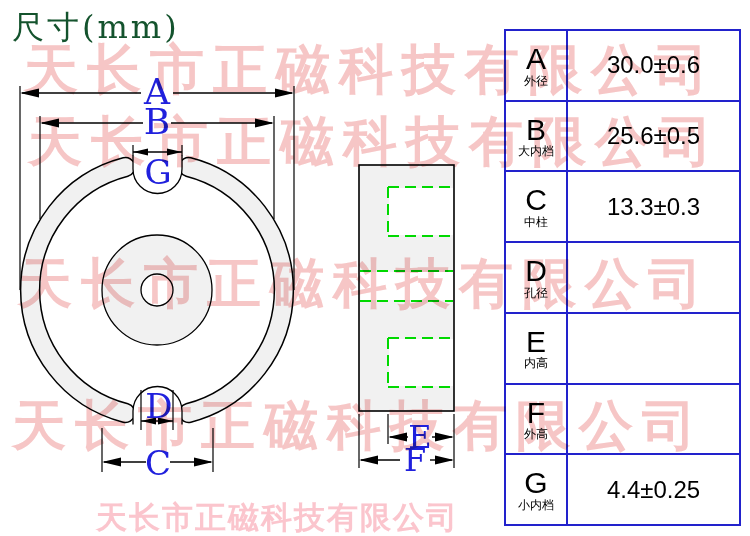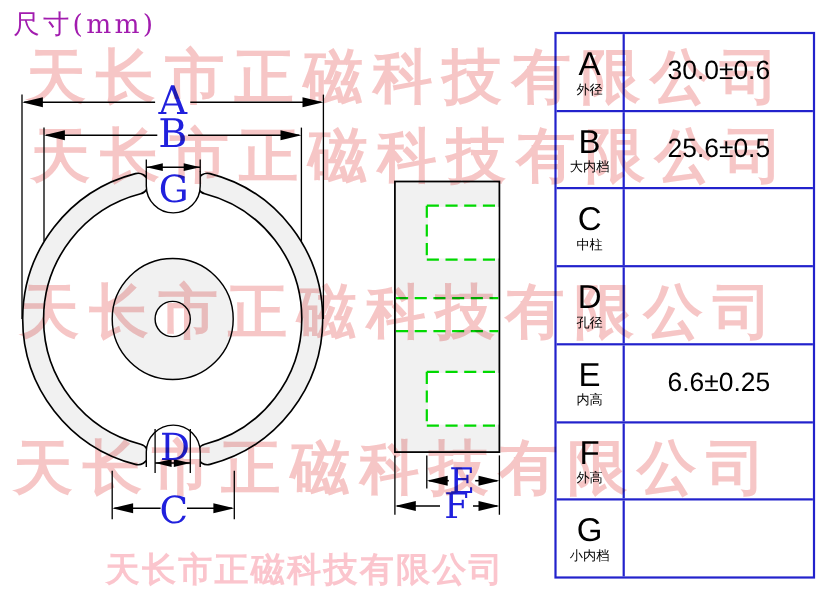--- a/index.html
+++ b/index.html
@@ -1,20 +1,20 @@
 <!DOCTYPE html>
 <html><head>
 <meta charset="utf-8">
 <style>
   html,body{margin:0;padding:0;background:#ffffff;}
   #stage{position:relative;width:750px;height:536px;background:#ffffff;overflow:hidden;
          font-family:"Liberation Sans",sans-serif;}
   #drawing{position:absolute;left:0;top:0;}
   .page-title{position:absolute;left:12px;top:6px;font-family:"DejaVu Serif","Liberation Serif",serif;
-              font-size:24px;color:#a21caf;letter-spacing:3px;white-space:nowrap;}
+              font-size:32px;color:#14532d;letter-spacing:3px;white-space:nowrap;}
   
   .spec-table{position:absolute;left:504px;top:29px;width:237px;height:497px;
               border:2px solid #2222cc;box-sizing:border-box;display:flex;flex-direction:column;}
   .spec-row{flex:1 1 0;display:flex;border-top:2px solid #2222cc;box-sizing:border-box;}
   .spec-row:first-child{border-top:none;}
   .spec-key{width:62px;border-right:2px solid #2222cc;box-sizing:border-box;display:flex;
             flex-direction:column;align-items:center;justify-content:center;line-height:1.02;}
   .spec-letter{font-size:30px;color:#000;}
   .spec-cn{font-size:12px;color:#000;white-space:nowrap;}
   .spec-val{flex:1;display:flex;align-items:center;justify-content:center;
@@ -136,45 +136,46 @@
         <span class="spec-letter">B</span>
         <span class="spec-cn">大内档</span>
       </div>
       <div class="spec-val">25.6±0.5</div>
     </div>
     <div class="spec-row">
       <div class="spec-key">
         <span class="spec-letter">C</span>
         <span class="spec-cn">中柱</span>
       </div>
+      <div class="spec-val">13.3±0.3</div>
     </div>
     <div class="spec-row">
       <div class="spec-key">
         <span class="spec-letter">D</span>
         <span class="spec-cn">孔径</span>
       </div>
     </div>
     <div class="spec-row">
       <div class="spec-key">
         <span class="spec-letter">E</span>
         <span class="spec-cn">内高</span>
       </div>
-      <div class="spec-val">6.6±0.25</div>
     </div>
     <div class="spec-row">
       <div class="spec-key">
         <span class="spec-letter">F</span>
         <span class="spec-cn">外高</span>
       </div>
     </div>
     <div class="spec-row">
       <div class="spec-key">
         <span class="spec-letter">G</span>
         <span class="spec-cn">小内档</span>
       </div>
+      <div class="spec-val">4.4±0.25</div>
     </div>
   </div>
 
   <div id="wm-layer">
     <div class="wm-row" style="left:24px;top:34px;">天长市正磁科技有限公司</div>
     <div class="wm-row" style="left:28px;top:106px;">天长市正磁科技有限公司</div>
     <div class="wm-row" style="left:18px;top:248px;">天长市正磁科技有限公司</div>
     <div class="wm-row" style="left:12px;top:390px;">天长市正磁科技有限公司</div>
     <div class="wm-bottom">天长市正磁科技有限公司</div>
   </div>

